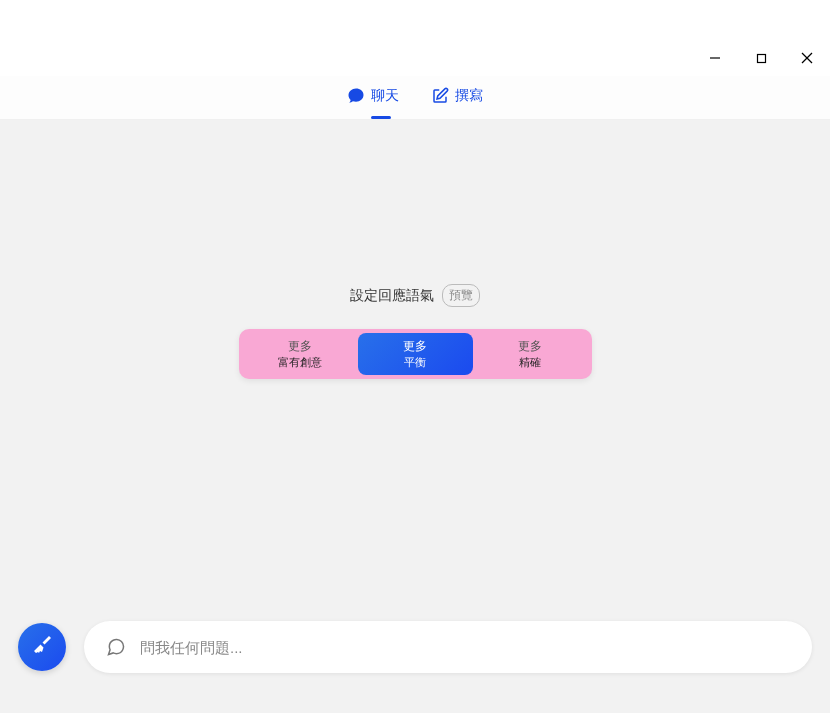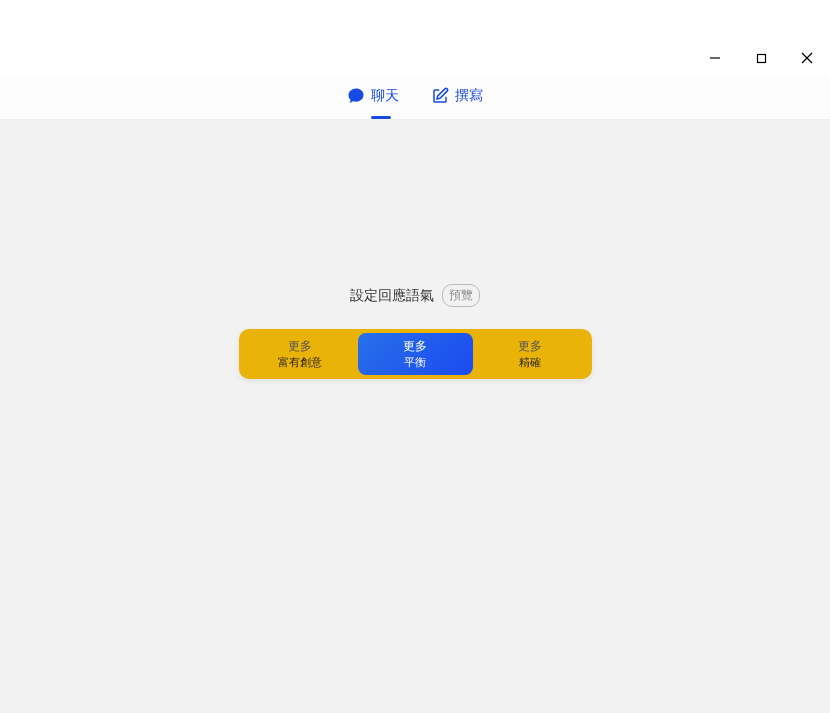--- a/index.html
+++ b/index.html
@@ -14,21 +14,21 @@
     .tab { display: flex; align-items: center; gap: 6px; font-size: 14px; color: #174ae4; cursor: pointer; position: relative; padding-bottom: 4px; }
     .tab.active::after { content: ""; position: absolute; bottom: -10px; left: 24px; right: 8px; height: 3px; background: #174ae4; border-radius: 2px; }
     .tab-icon { display: flex; align-items: center; }
     
     .content { flex: 1; background: #f2f2f2; display: flex; flex-direction: column; justify-content: center; align-items: center; padding-bottom: 210px; }
     
     .tone-label-row { display: flex; align-items: center; gap: 8px; margin-bottom: 22px; }
     .tone-label { font-size: 14px; color: #333; }
     .preview-badge { border: 1px solid #bbb; color: #888; font-size: 12px; padding: 2px 6px; border-radius: 10px; }
     
-    .tone-chooser { display: flex; background: #eab308; border-radius: 10px; box-shadow: 0 2px 6px rgba(0,0,0,0.08); padding: 4px; }
+    .tone-chooser { display: flex; background: #f9a8d4; border-radius: 10px; box-shadow: 0 2px 6px rgba(0,0,0,0.08); padding: 4px; }
     .tone-opt { width: 115px; padding: 6px 10px; text-align: center; border-radius: 8px; cursor: pointer; }
     .tone-opt .small { font-size: 12px; color: #555; display: block; line-height: 1.3; }
     .tone-opt .big { font-size: 11px; color: #222; display: block; line-height: 1.3; }
     .tone-opt.selected { background: linear-gradient(135deg, #2870ea, #1b4aef); }
     .tone-opt.selected .small, .tone-opt.selected .big { color: #fff; }
     
     .input-area { position: absolute; bottom: 40px; left: 18px; right: 18px; display: flex; align-items: center; gap: 18px; }
     .new-topic-btn { width: 48px; height: 48px; border-radius: 50%; background: linear-gradient(135deg, #2870ea, #1b4aef); display: flex; align-items: center; justify-content: center; color: #fff; cursor: pointer; box-shadow: 0 2px 6px rgba(0,0,0,0.15); flex-shrink: 0; }
     .compose-box { flex: 1; height: 52px; background: #fff; border-radius: 28px; display: flex; align-items: center; padding: 0 22px; gap: 14px; box-shadow: 0 1px 4px rgba(0,0,0,0.08); }
     .compose-input { flex: 1; border: none; outline: none; font-size: 15px; color: #333; background: transparent; }
@@ -92,13 +92,30 @@
         <span class="small">更多</span>
         <span class="big">平衡</span>
       </div>
       <div class="tone-opt">
         <span class="small">更多</span>
         <span class="big">精確</span>
       </div>
     </div>
   </div>
 
+  <div class="input-area">
+    <div class="new-topic-btn">
+      <span>
+        <svg width="24" height="24" viewBox="0 0 24 24">
+            <path fill="#fff" d="M19 3l-6.5 6.5 2 2L21 5l-2-2zM10.5 11.5L4 18c1 1 2 2 2 2l2-1 1 1 1-2 2 1 1.5-4.5-3-3z"></path>
+          </svg>
+      </span>
+    </div>
+    <div class="compose-box">
+      <span class="chat-icon-left">
+        <svg width="20" height="20" viewBox="0 0 24 24">
+            <path fill="none" stroke="#777" stroke-width="1.8" d="M21 11.5a8.38 8.38 0 0 1-.9 3.8 8.5 8.5 0 0 1-7.6 4.7 8.38 8.38 0 0 1-3.8-.9L3 21l1.9-5.7a8.38 8.38 0 0 1-.9-3.8 8.5 8.5 0 0 1 4.7-7.6 8.38 8.38 0 0 1 3.8-.9h.5a8.48 8.48 0 0 1 8 8v.5z"></path>
+          </svg>
+      </span>
+      <input class="compose-input" placeholder="問我任何問題..." style="">
+    </div>
+  </div>
 </div>
 
 </body></html>

